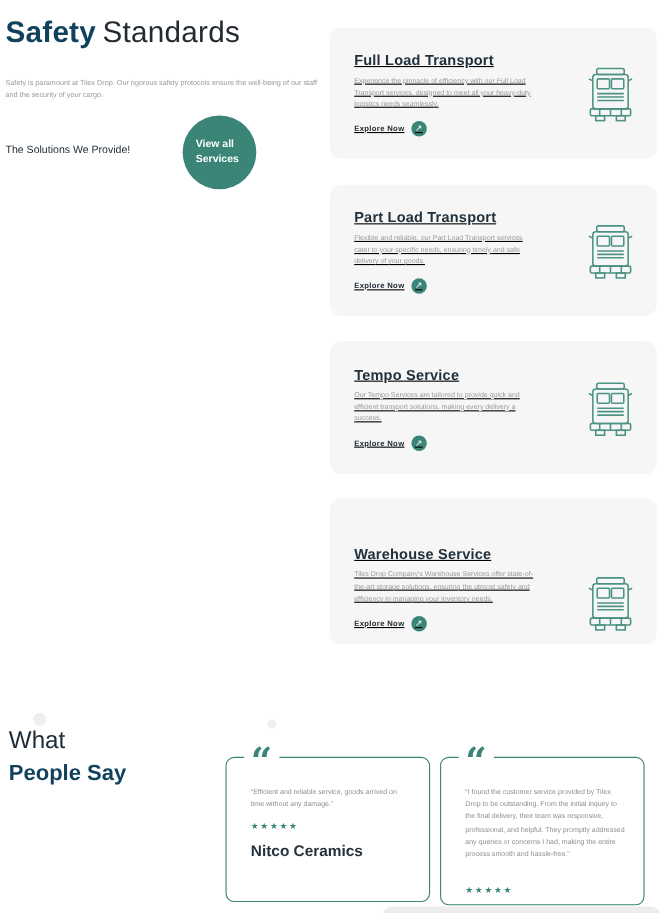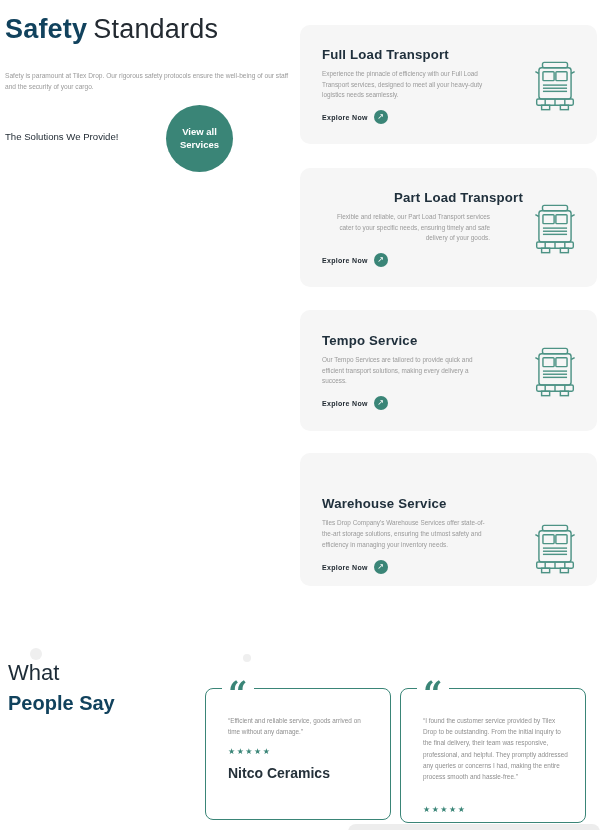--- a/index.html
+++ b/index.html
@@ -18,28 +18,28 @@
     margin-top:26px; font-size:6.6px; line-height:1.65; color:#9a9a9a; width:292px;
   }
   .solutions-label {
     position:absolute; left:5px; top:131px; font-size:9.6px; font-weight:normal; color:#1d2730; width:160px;
   }
   .view-all-btn {
     position:absolute; left:166px; top:105px; width:67px; height:67px;
     border-radius:50%; border:none; background:#3a8577; color:#ffffff;
     font-family:"Liberation Sans", sans-serif;
     font-size:9.5px; font-weight:bold; line-height:1.35; cursor:pointer;
-    padding:0 12px; text-align:center;
+    padding:0 12px; text-align:left;
   }
 
   
   .service-card {
     position:absolute; left:300px; width:297px;
     background:#f6f6f6; border-radius:10px;
-    display:flex; align-items:center; padding:14px 20px 12px 22px;
+    display:flex; align-items:center; padding:14px 20px 12px 22px;text-decoration:underline;
   }
   .card-text { flex:1; display:flex; flex-direction:column; padding-right:10px; }
   .service-title { font-size:13.2px; font-weight:bold; color:#20303c; margin-bottom:7px; letter-spacing:.2px; }
   .service-desc { font-size:6.4px; line-height:1.7; color:#9a9a9a; width:168px; margin-bottom:9px; }
   .explore { display:flex; align-items:center; gap:6px; cursor:pointer; width:max-content; }
   .explore-label { font-size:7px; font-weight:bold; color:#222b33; letter-spacing:.3px; }
   .explore-circle {
     width:14px; height:14px; border-radius:50%; background:#3a8577; color:#fff;
     display:flex; align-items:center; justify-content:center; font-size:8px; line-height:1;
   }
@@ -112,21 +112,21 @@
         <line x1="24" y1="42.5" x2="24" y2="49.5"></line>
         <line x1="35" y1="42.5" x2="35" y2="49.5"></line>
         <rect x="9" y="49.5" width="9" height="5"></rect>
         <rect x="30" y="49.5" width="9" height="5"></rect>
         <line x1="2" y1="12" x2="6" y2="14"></line>
         <line x1="46" y1="12" x2="42" y2="14"></line>
       </svg>
     </span>
   </div>
 
-  <div class="service-card" style="top:168px; height:119px;text-align:right;">
+  <div class="service-card" style="top:168px; height:119px;">
     <div class="card-text">
       <h3 class="service-title">Part Load Transport</h3>
       <p class="service-desc">Flexible and reliable, our Part Load Transport services cater to your specific needs, ensuring timely and safe delivery of your goods.</p>
       <div class="explore">
         <span class="explore-label">Explore Now</span>
         <span class="explore-circle">↗</span>
       </div>
     </div>
     <span class="truck">
       <svg width="44" height="50" viewBox="0 0 48 56" fill="none" stroke="#4d9385" stroke-width="1.6">

